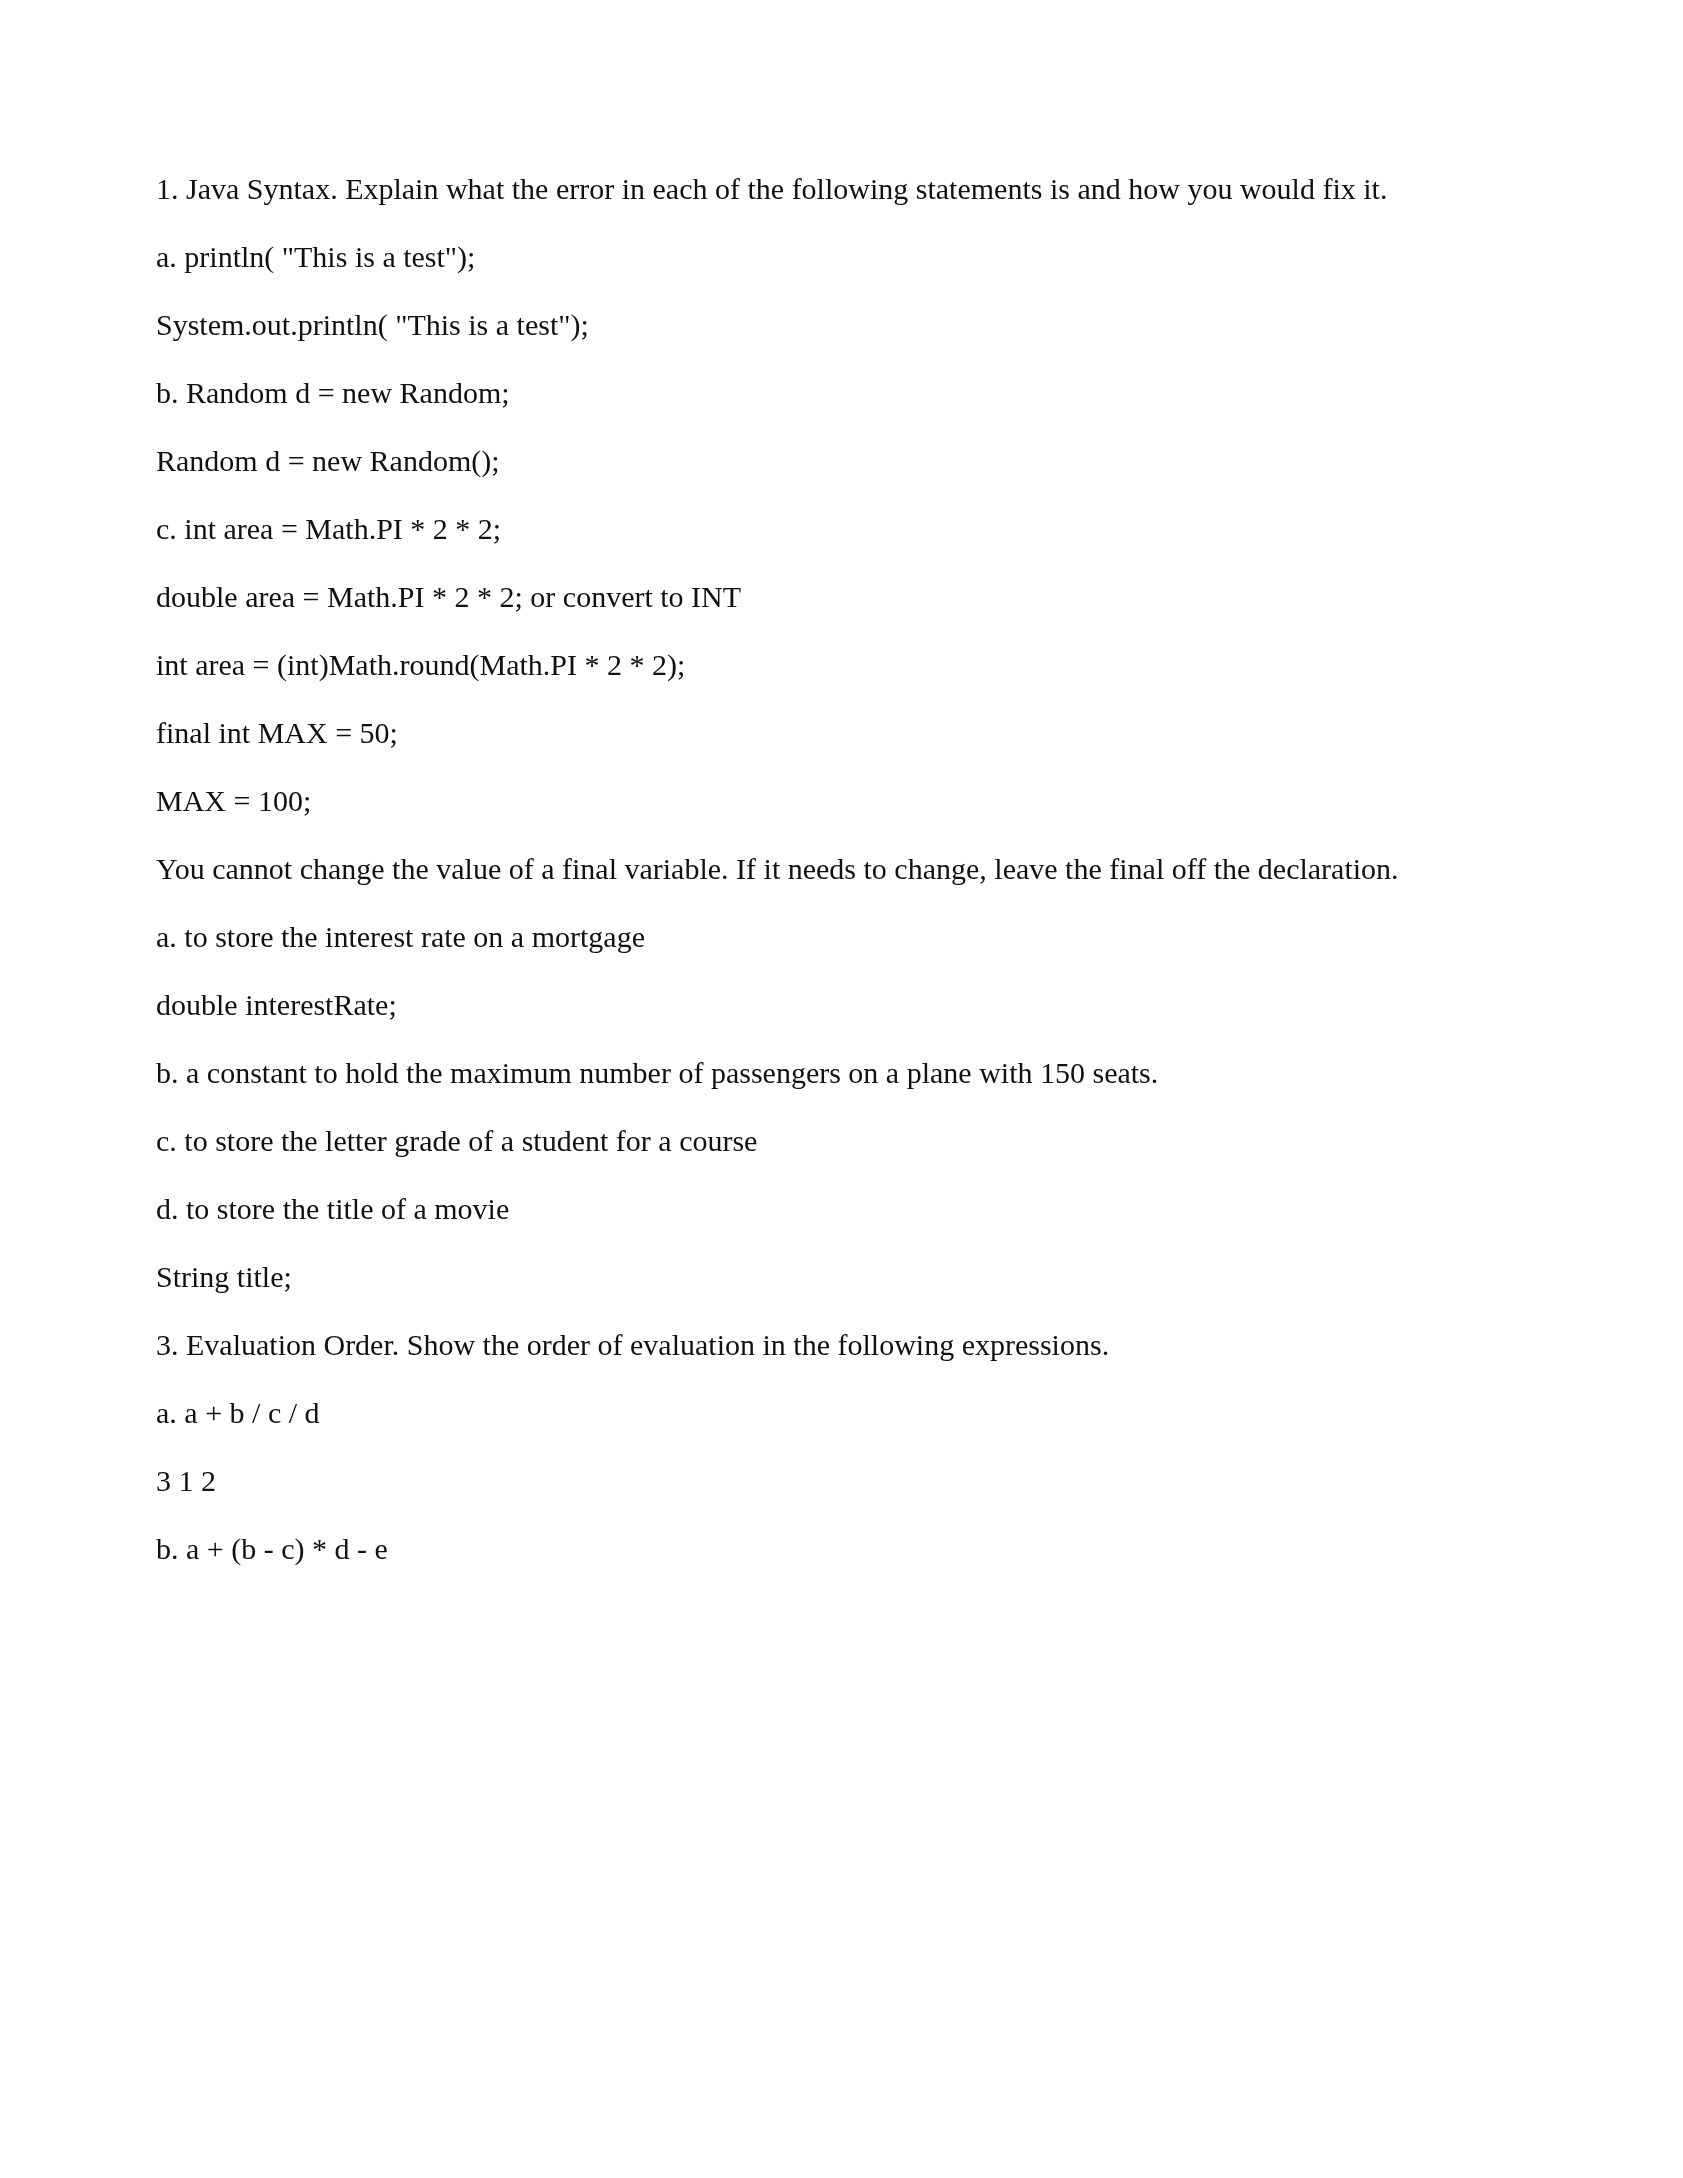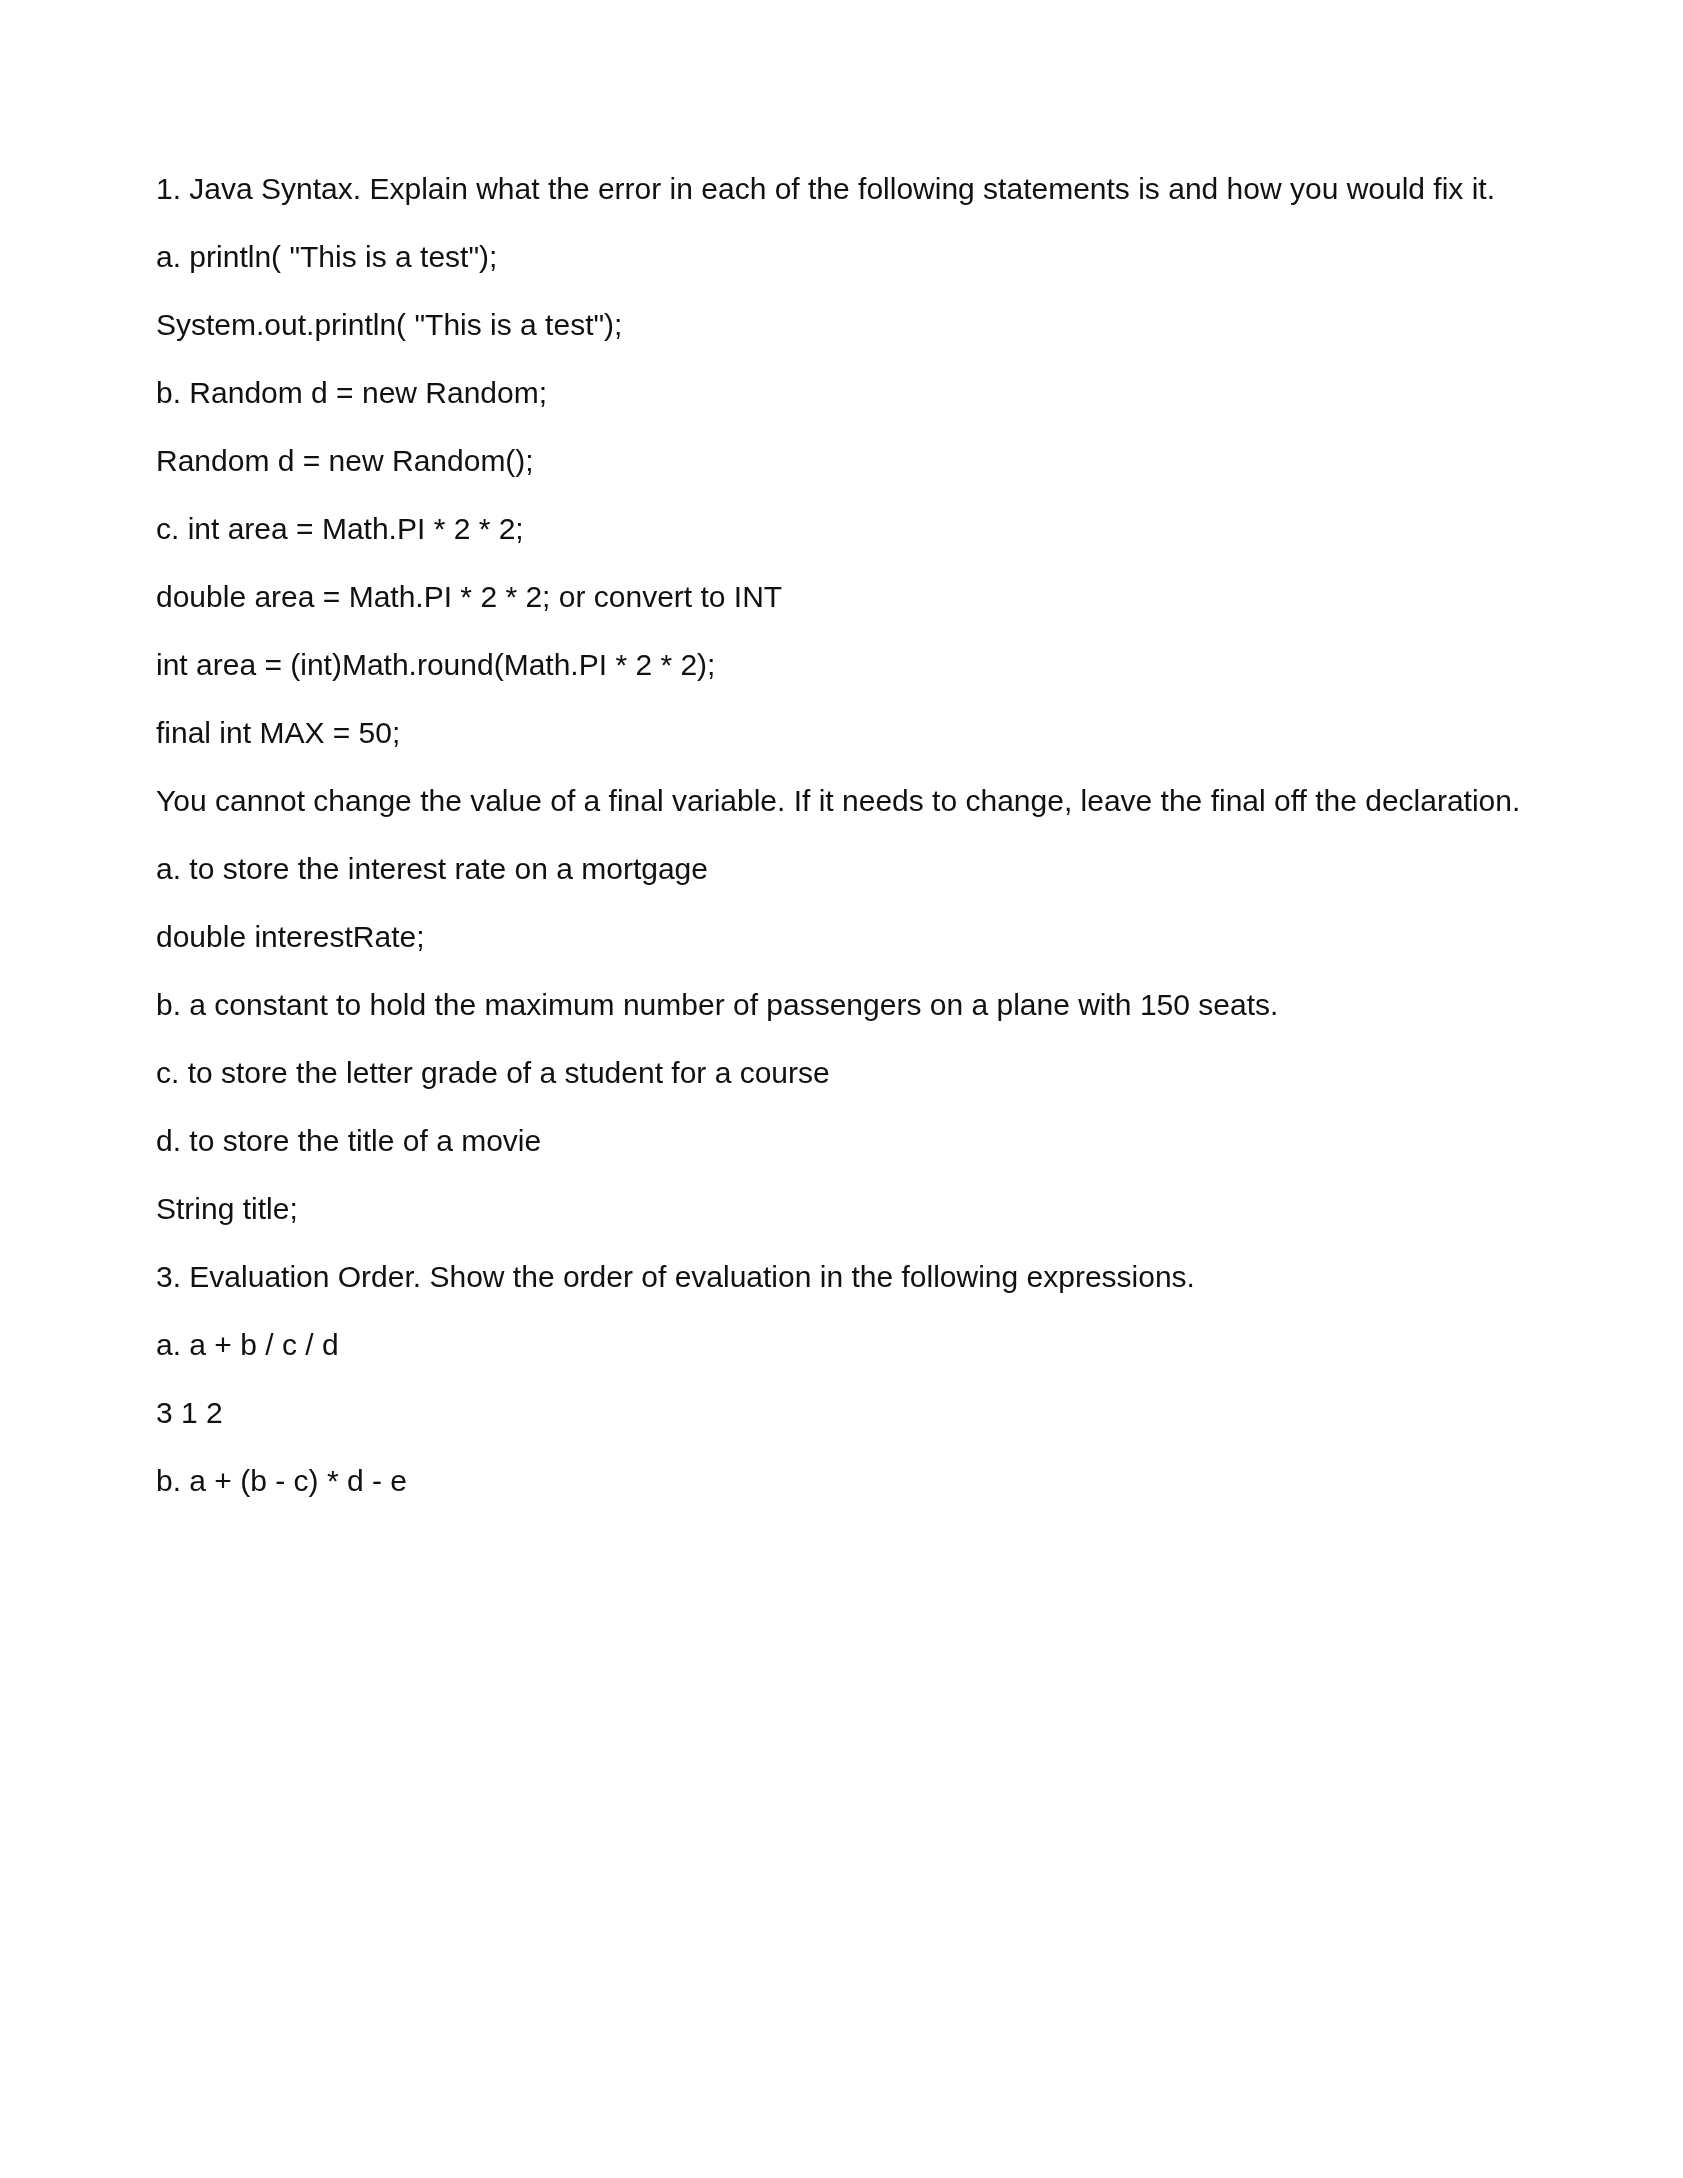--- a/index.html
+++ b/index.html
@@ -21,21 +21,21 @@
       height: 2178px;
       background: #ffffff;
     }
     .content {
       position: absolute;
       left: 156px;
       top: 155px;
       width: 1386px;
     }
     .line {
-      font-family: Liberation Sans, sans-serif;
+      font-family: Liberation Serif, serif;
       font-size: 30px;
       line-height: 68px;
       height: 68px;
       color: #111111;
       white-space: pre;
       margin: 0;
     }
   </style>
 </head>
 <body>
@@ -49,20 +49,21 @@
     <p class="line">System.out.println( "This is a test");</p>
 
     <p class="line">b. Random d = new Random;</p>
     <p class="line">Random d = new Random();</p>
 
     <p class="line">c. int area = Math.PI * 2 * 2;</p>
     <p class="line">double area = Math.PI * 2 * 2; or convert to INT</p>
     <p class="line">int area = (int)Math.round(Math.PI * 2 * 2);</p>
 
     <p class="line">final int MAX = 50;</p>
+    <p class="line">MAX = 100;</p>
     <p class="line">You cannot change the value of a final variable. If it needs to change, leave the final off the declaration.</p>
 
 
     <p class="line">a. to store the interest rate on a mortgage</p>
     <p class="line">double interestRate;</p>
 
     <p class="line">b. a constant to hold the maximum number of passengers on a plane with 150 seats.</p>
 
     <p class="line">c. to store the letter grade of a student for a course</p>
 

